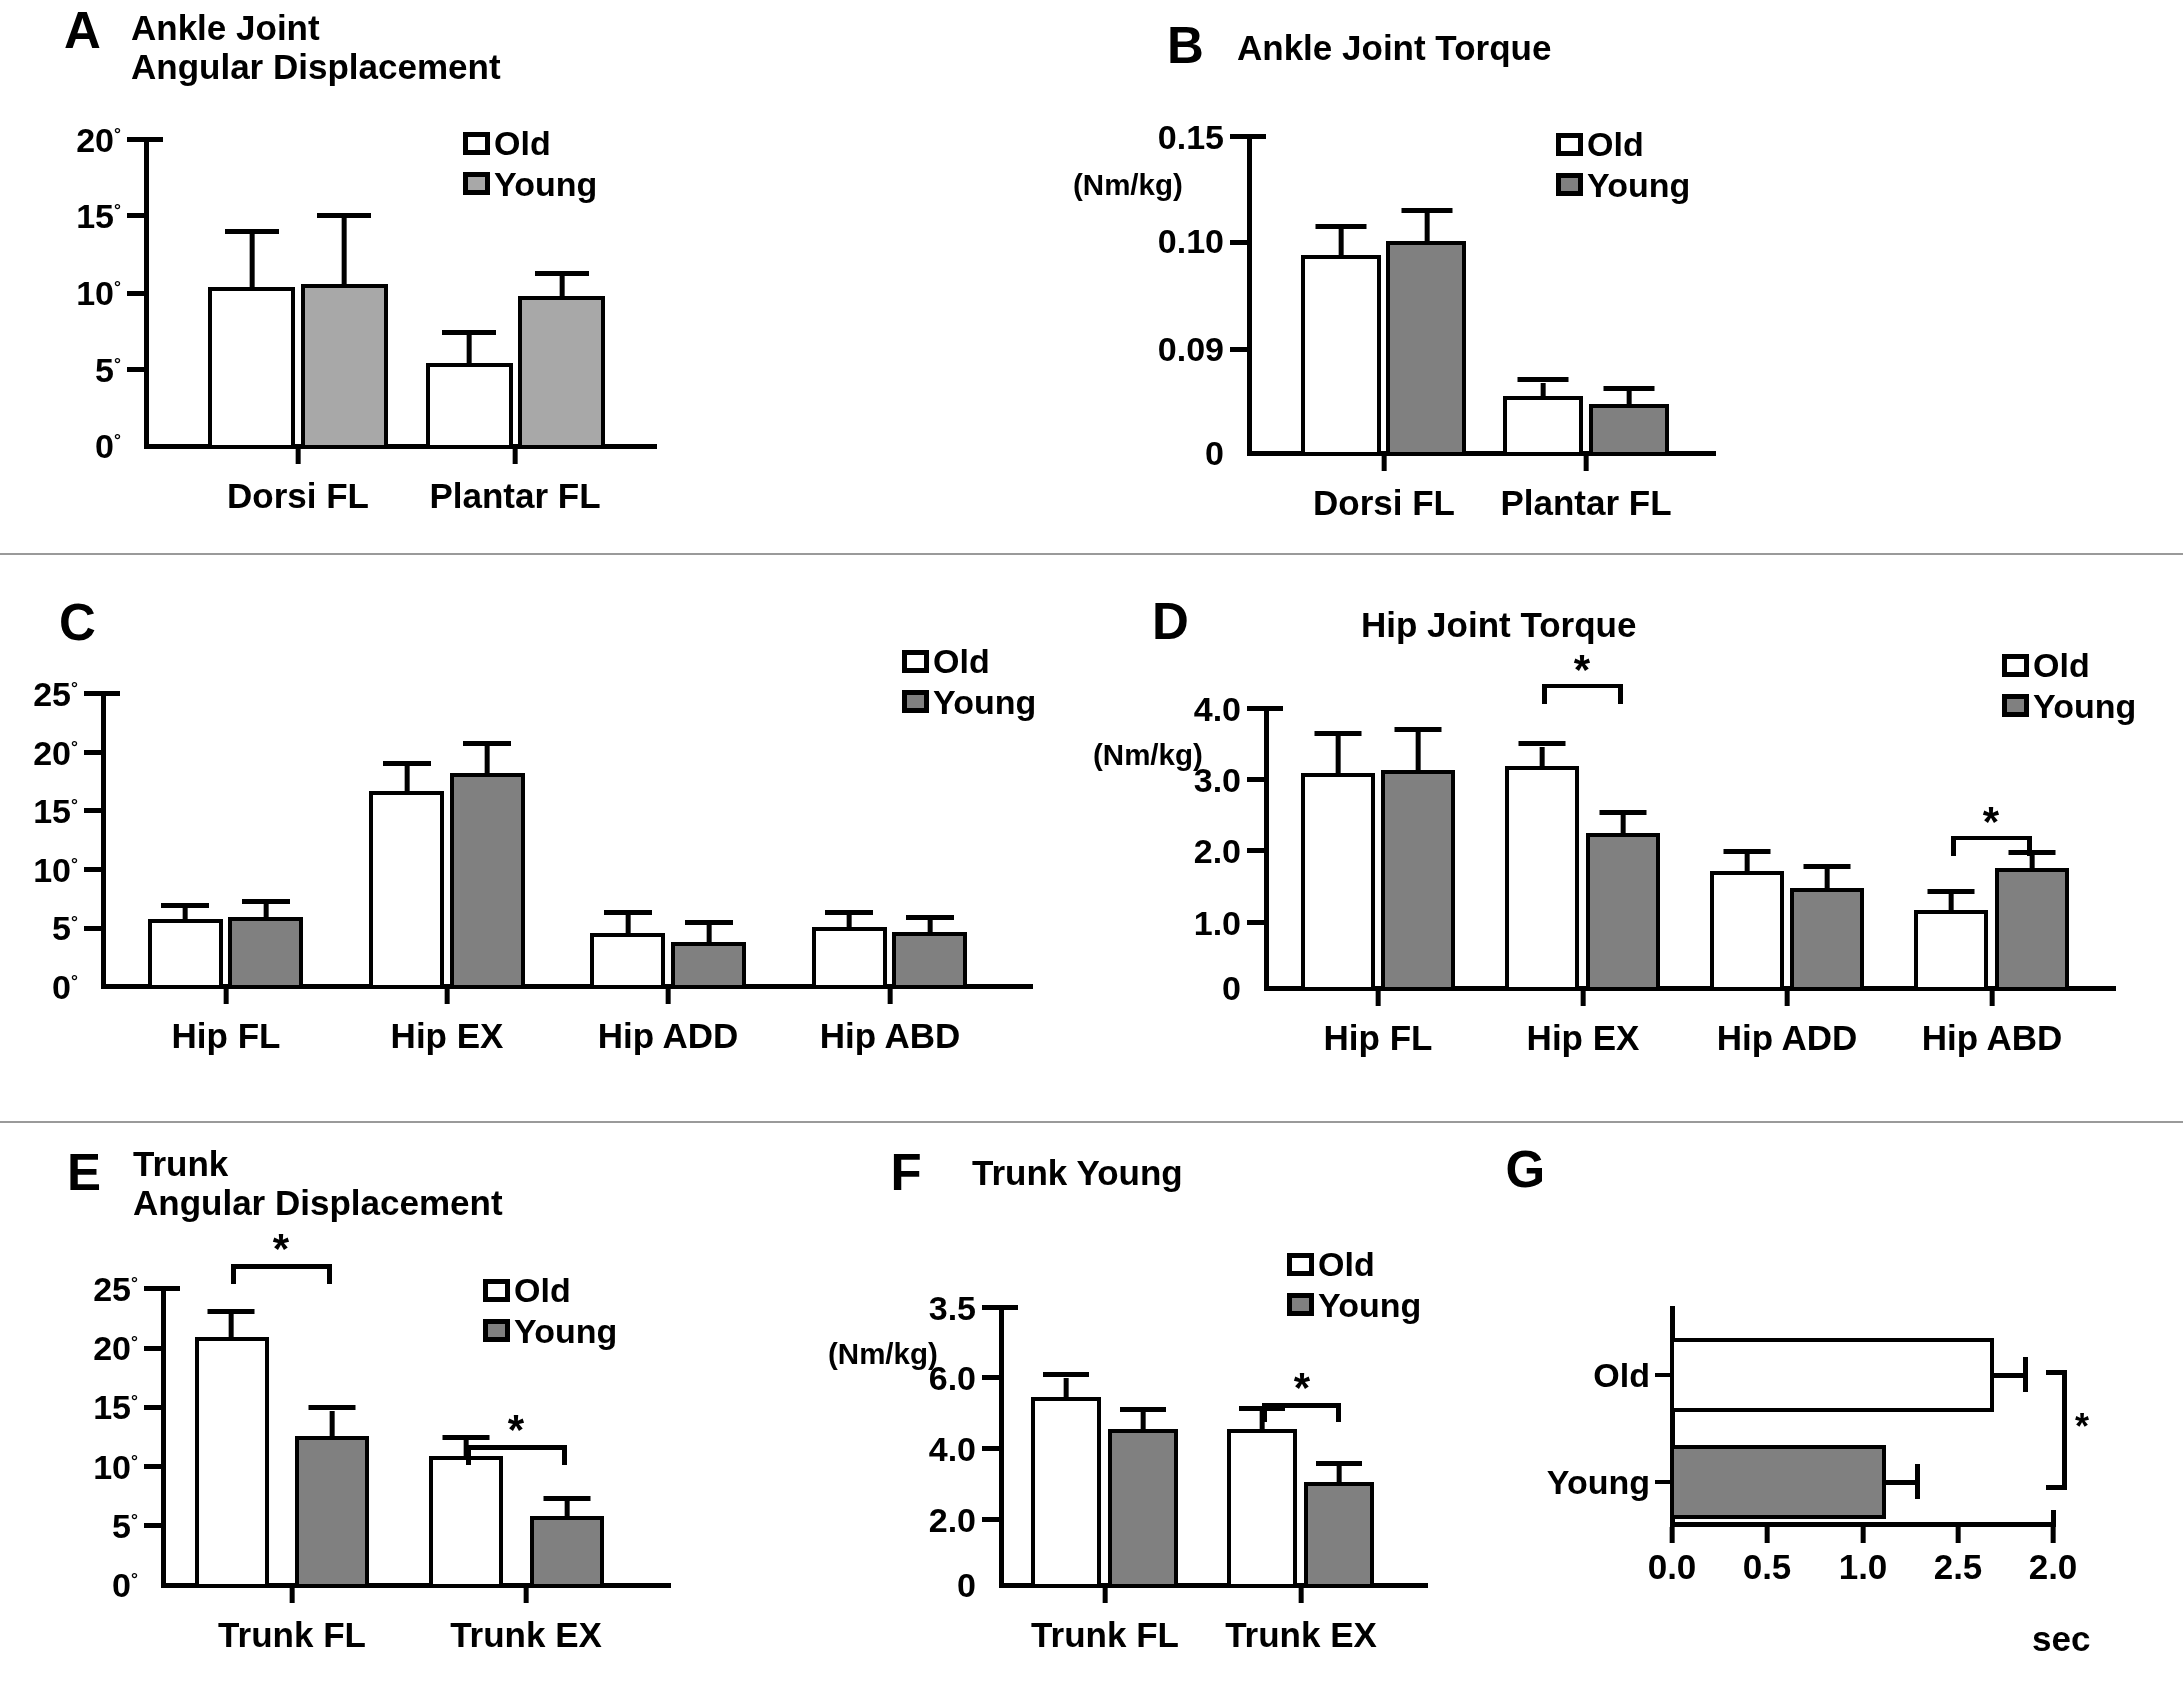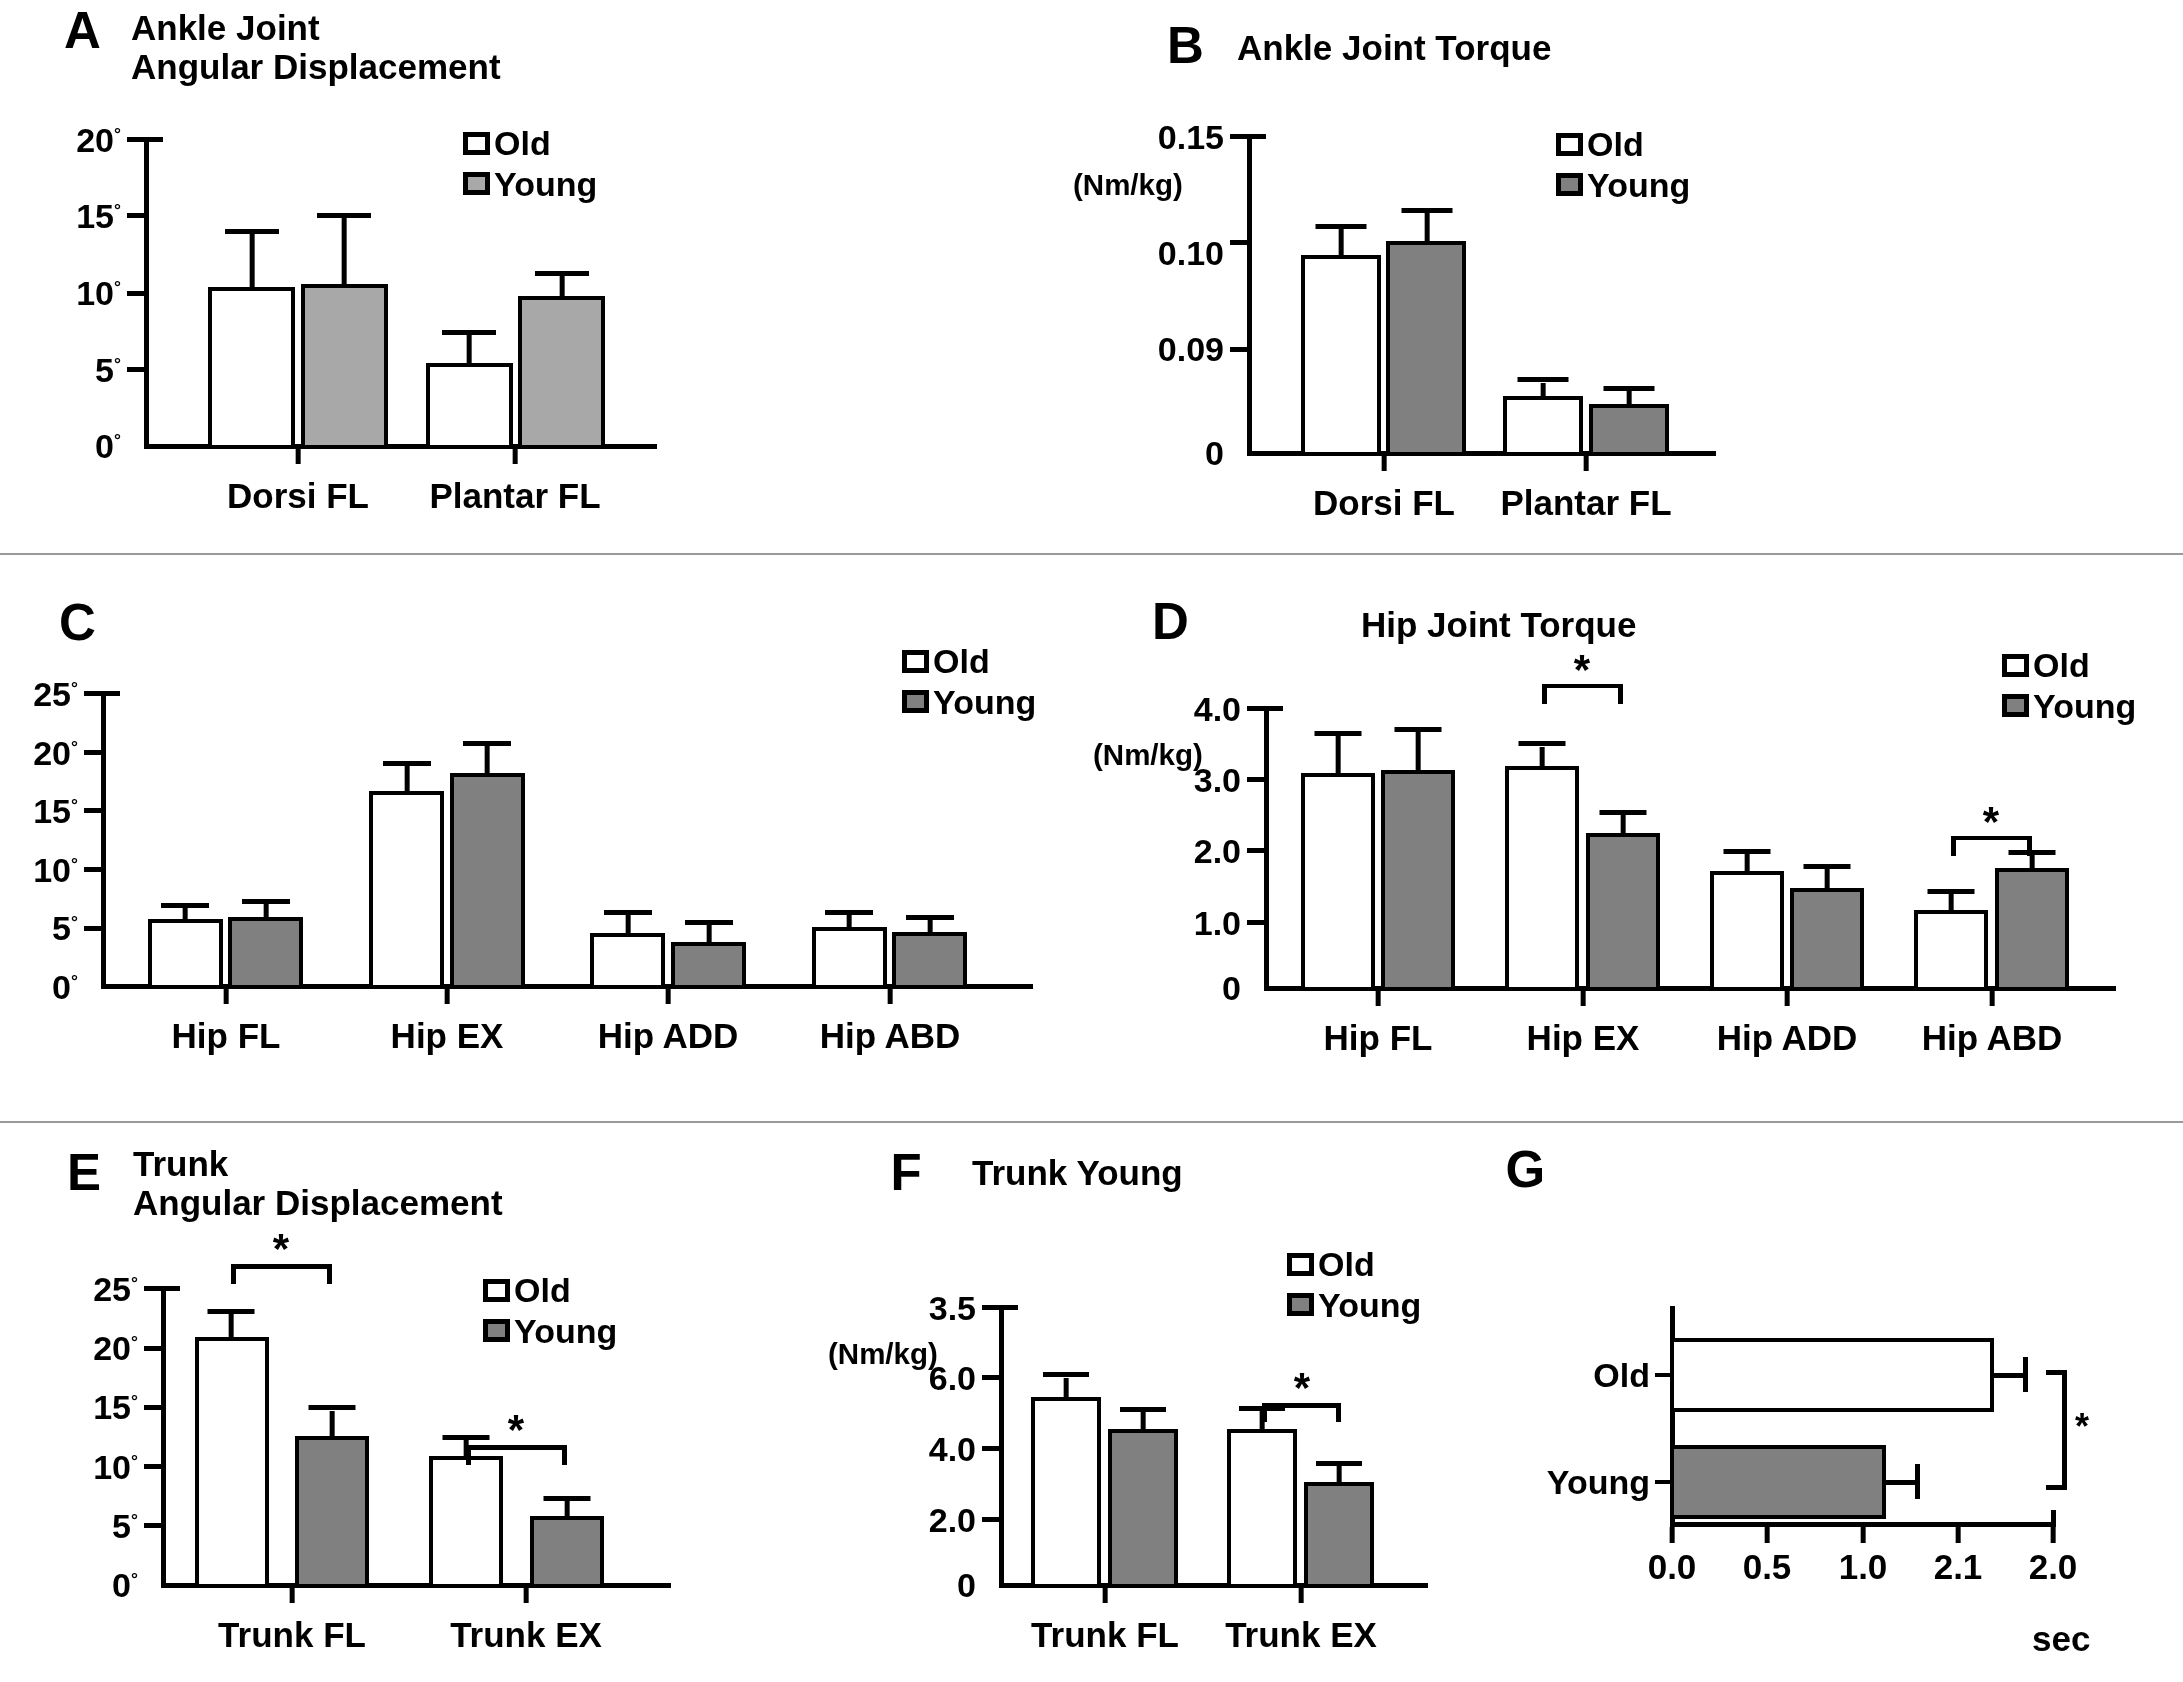--- a/index.html
+++ b/index.html
@@ -202,21 +202,21 @@
     <div class="panel-title" style="left:144px;top:28px;">Ankle Joint Torque</div>
 
     <div class="plot" style="left:154px;top:134px;width:469px;height:322px;">
       <div class="axis-y"></div>
       <div class="cap-top"></div>
       <div class="axis-x"></div>
 
       <div class="ytick" style="top:0px;"></div>
       <div class="ylabel" style="top:2.7px;">0.15</div>
       <div class="ytick" style="top:106px;"></div>
-      <div class="ylabel" style="top:119px;">0.10</div>
+      <div class="ylabel" style="top:107px;">0.10</div>
       <div class="ytick" style="top:213px;"></div>
       <div class="ylabel" style="top:215px;">0.09</div>
       <div class="ylabel" style="top:319px;">0</div>
       <div class="unit-label" style="left:-174px;top:34px;">(Nm/kg)</div>
 
       <div class="bar old" style="left:54px;width:80px;height:201px;"></div>
       <div class="err" style="left:94px;bottom:201px;height:26px;"></div>
       <div class="err-cap" style="left:94px;width:51px;bottom:227px;"></div>
 
       <div class="bar young-dark" style="left:139px;width:80px;height:215px;"></div>
@@ -554,21 +554,21 @@
         <div class="sig-star" style="left:36px;top:39px;font-size:36px;">*</div>
       </div>
 
       <div class="xtick-g" style="left:2px;"></div>
       <div class="xlabel-g" style="left:2px;">0.0</div>
       <div class="xtick-g" style="left:97px;"></div>
       <div class="xlabel-g" style="left:97px;">0.5</div>
       <div class="xtick-g" style="left:193px;"></div>
       <div class="xlabel-g" style="left:193px;">1.0</div>
       <div class="xtick-g" style="left:288px;"></div>
-      <div class="xlabel-g" style="left:288px;">2.1</div>
+      <div class="xlabel-g" style="left:288px;">2.5</div>
       <div class="xtick-g" style="left:383px;"></div>
       <div class="xlabel-g" style="left:383px;">2.0</div>
 
       <div class="axis-unit-g" style="left:362px;top:130%;margin-top:25.5px;">sec</div>
     </div>
   </div>
 
 </div>
 
 

